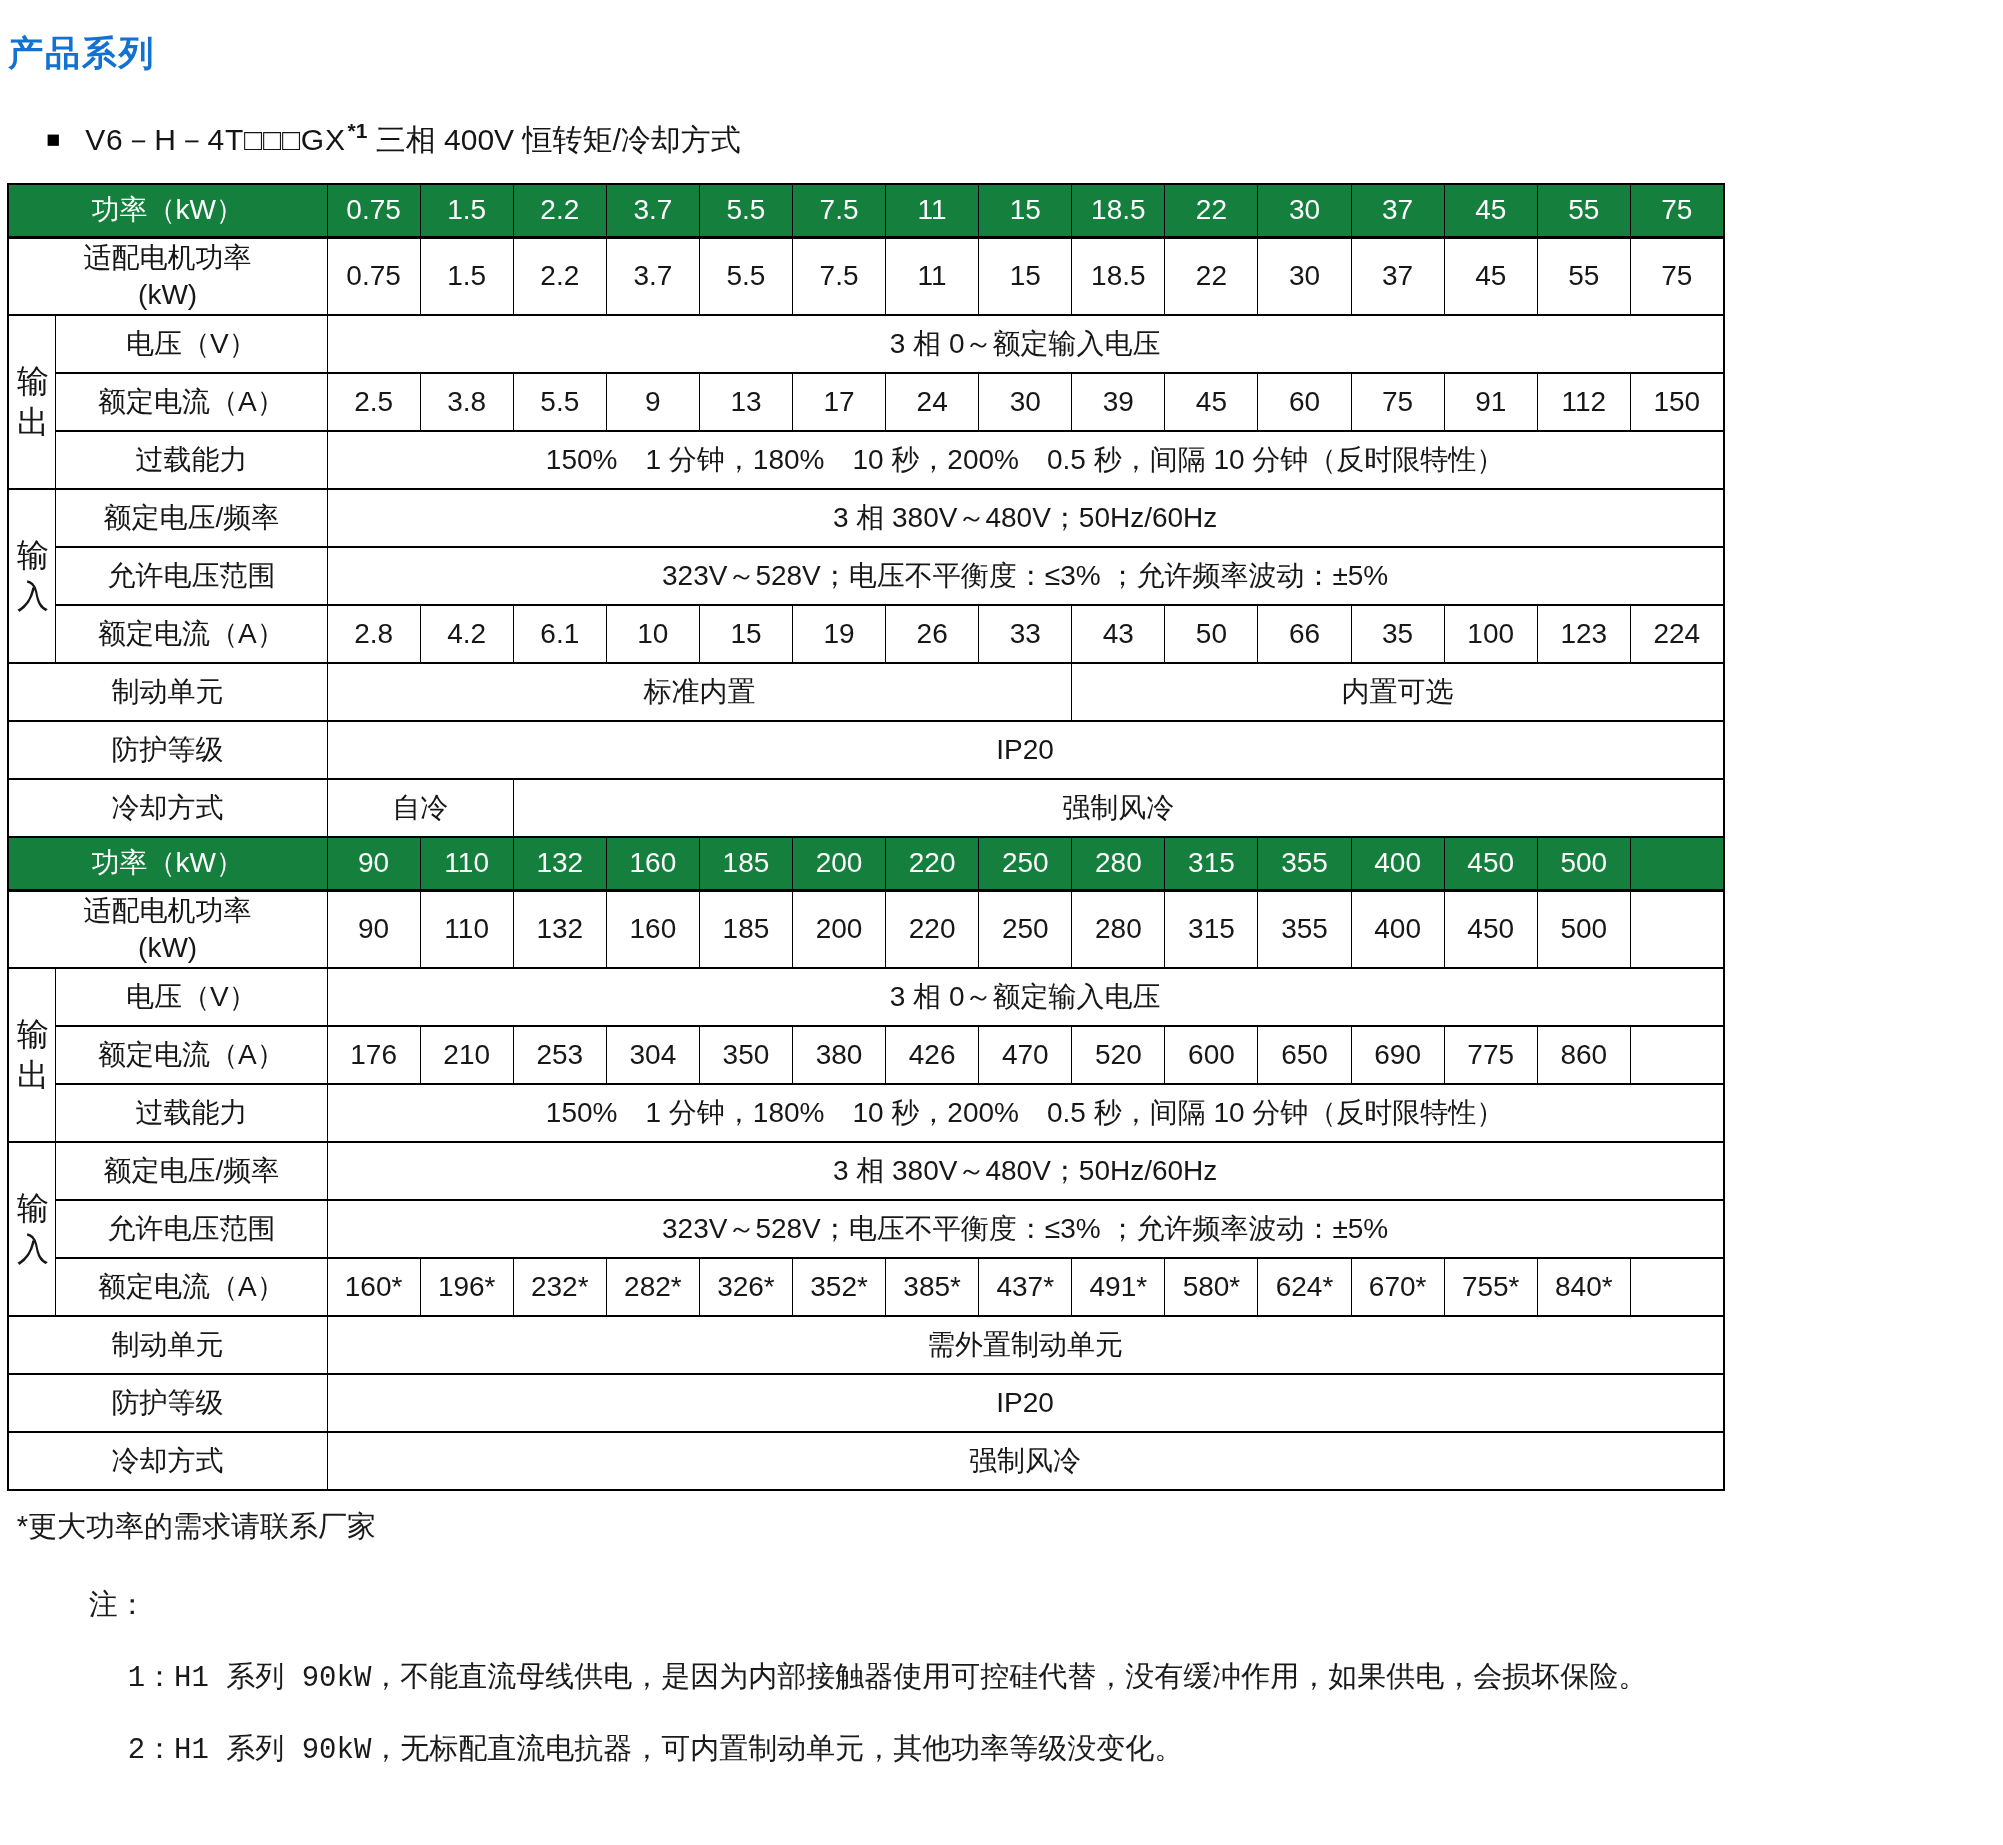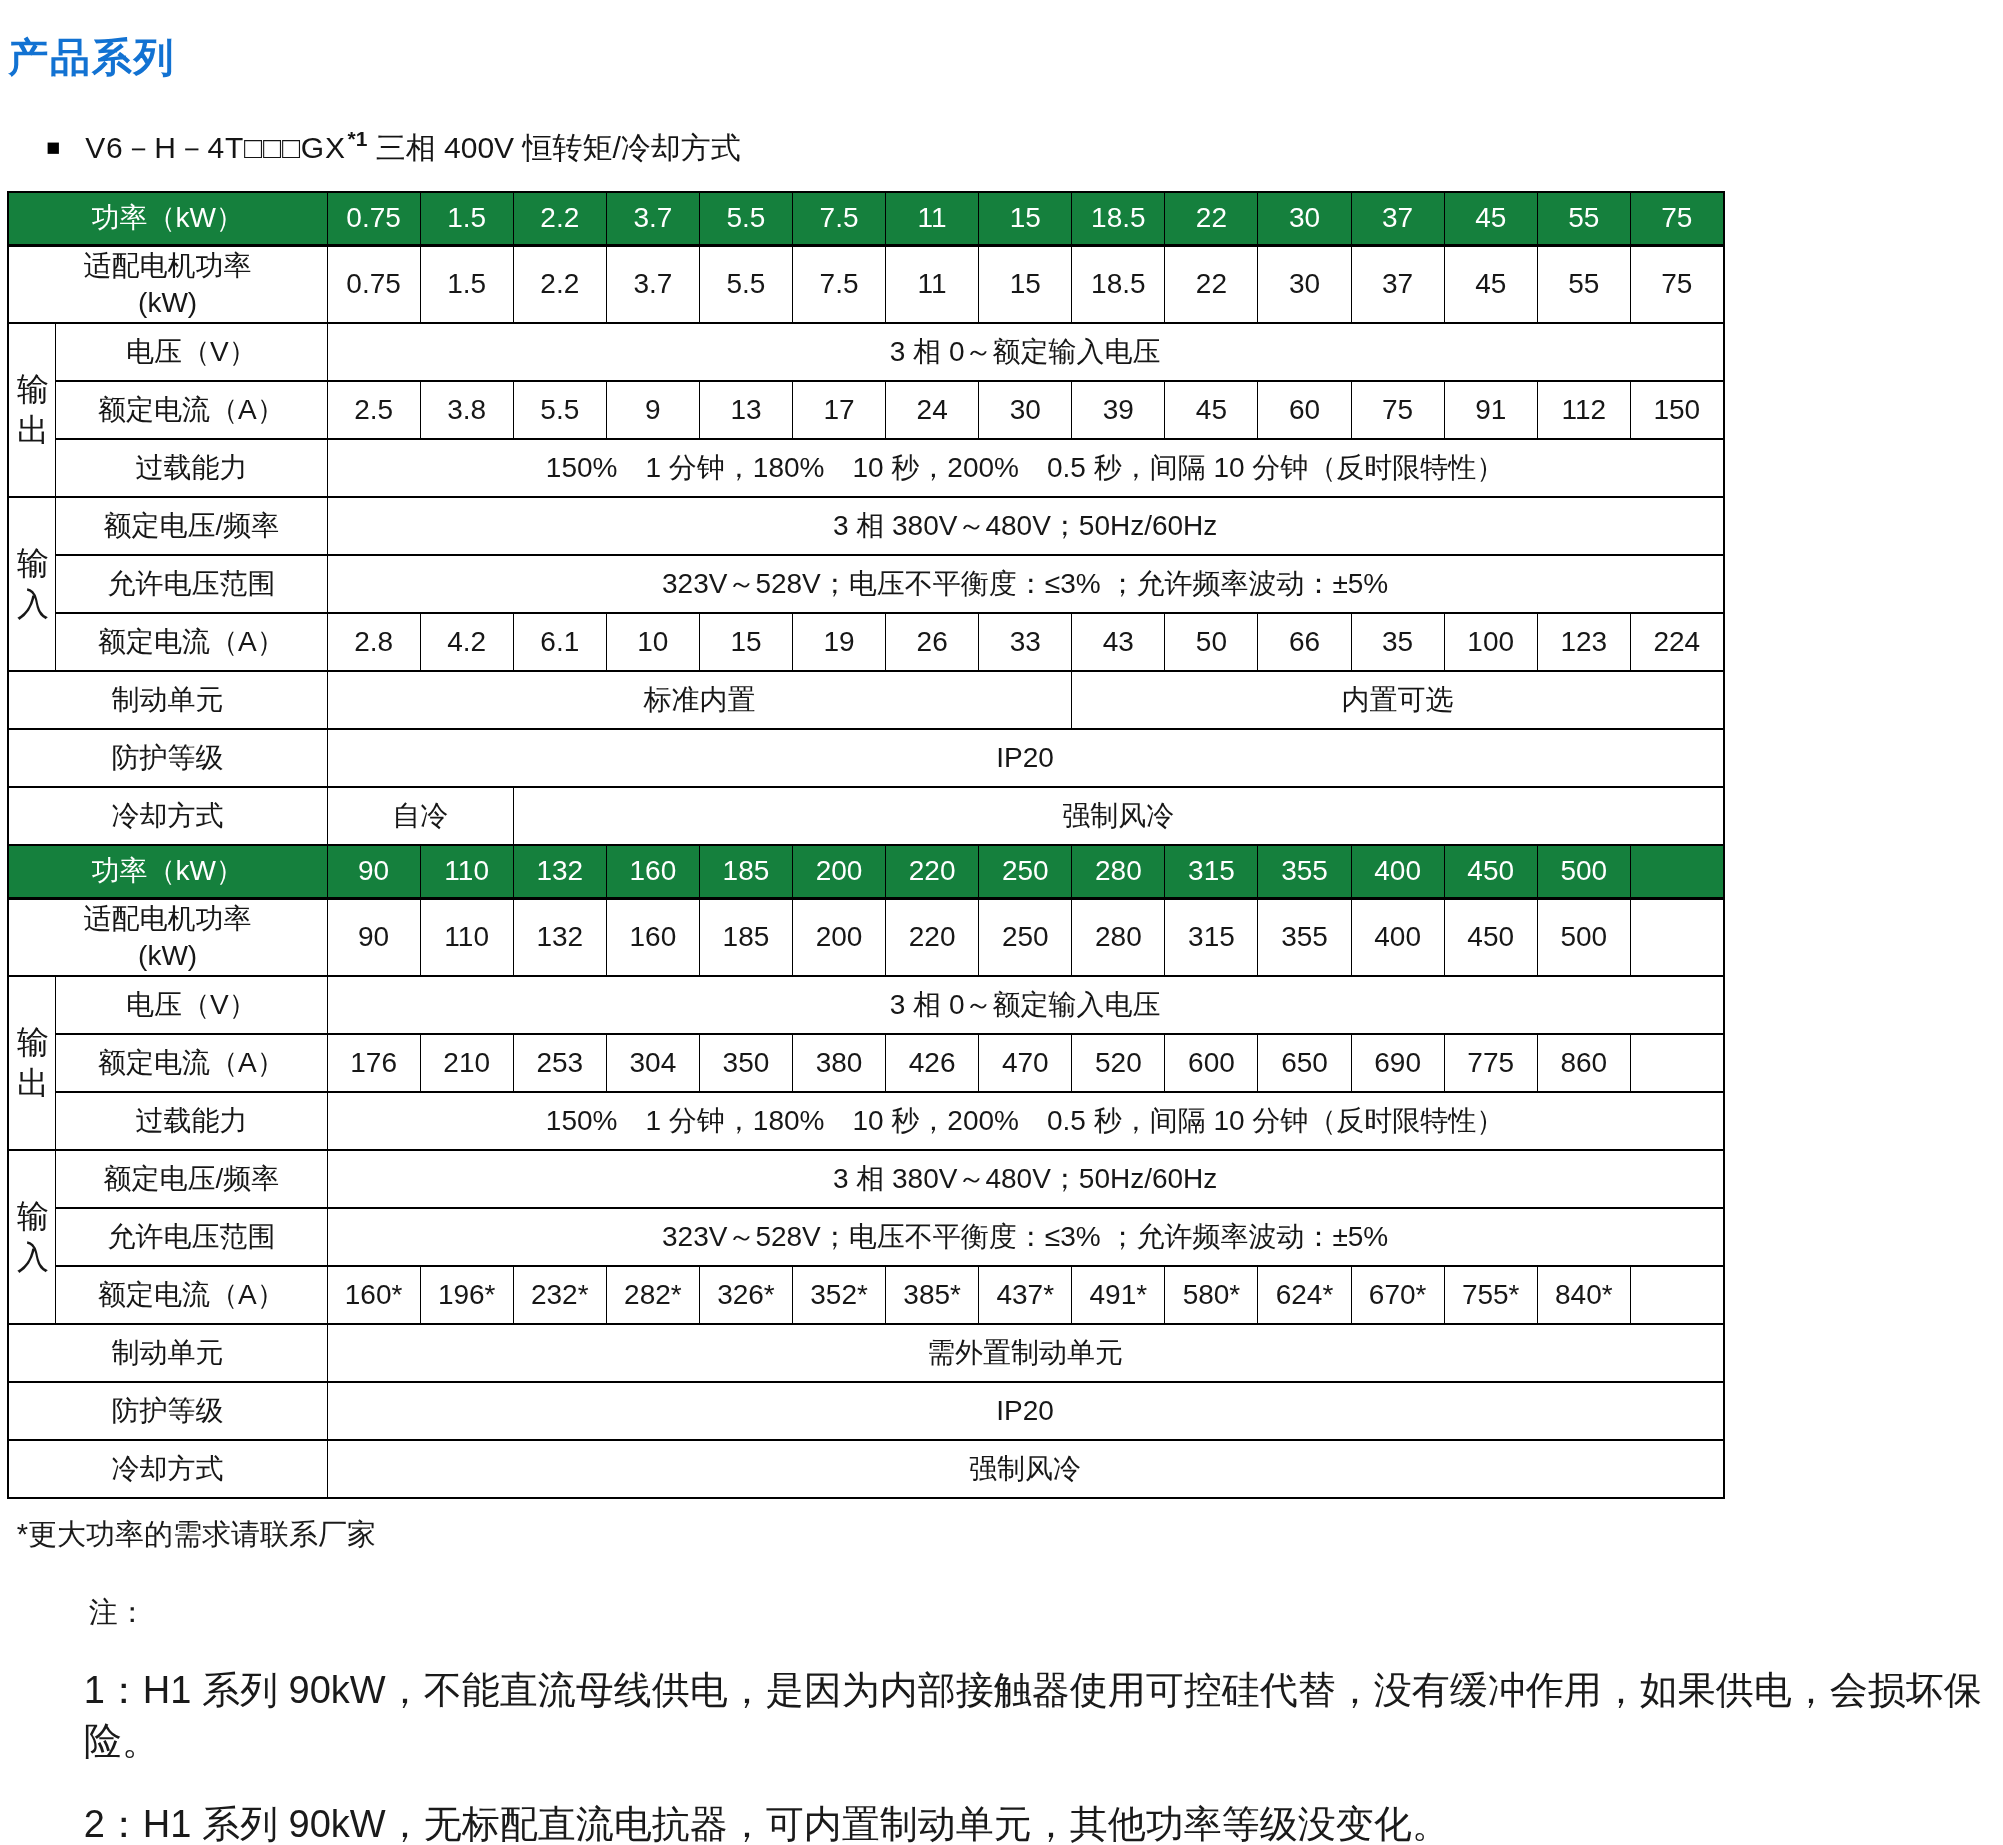--- a/index.html
+++ b/index.html
@@ -4,21 +4,21 @@
 <style>
   html,body{margin:0;padding:0;background:#ffffff;}
   body{
     width:2004px;height:1846px;overflow:hidden;
     font-family:"Liberation Sans","DejaVu Sans",sans-serif;
     color:#1a1a1a;
   }
   .page{padding:23.4px 0 0 0;}
   .title{
     margin:6.7px 0 0 8.3px;
-    font-size:40px;font-weight:700;color:#1272d2;letter-spacing:1.7px;
+    font-size:35px;font-weight:700;color:#1272d2;letter-spacing:1.7px;
   }
   .bullet-line{
     margin:43px 0 22px 46px;
     font-size:30px;color:#151515;white-space:nowrap;
   }
   .bullet-sq{display:inline-block;font-size:23.4px;margin-right:25px;transform:translateY(-3.3px);color:#000;}
   .model{letter-spacing:0.8px;}
   .sup{font-size:21px;position:relative;top:-12.5px;margin:0 8.3px 0 1.7px;font-weight:600;}
   table.spec{
     border-collapse:collapse;table-layout:fixed;
@@ -40,21 +40,21 @@
   tr.r-std{height:58px;}
   tr.r-hdr td{background:#15803d;color:#ffffff;border-bottom-width:3.3px;}
   td.grp{
     word-break:break-all;line-height:1.3;padding:0 8.3px;
     font-size:32px;
   }
   td.lbl div{line-height:1.35;}
   .footnotes{margin-left:16.7px;}
   .fn-star{margin-top:16px;font-size:29px;}
   .fn-note{margin:38px 0 0 72px;font-size:29px;}
-  .fn-item{margin:32px 0 0 67px;font-size:38px;}
+  .fn-item{margin:32px 0 0 111px;font-size:29px;font-family:Liberation Mono, monospace;}
 </style>
 </head>
 <body>
 
 <div class="page">
 
   <div class="title">产品系列</div>
 
   <div class="bullet-line">
     <span class="bullet-sq">■</span><span class="model">V6－H－4T□□□GX</span><span class="sup">*1</span><span>三相 400V 恒转矩/冷却方式</span>

